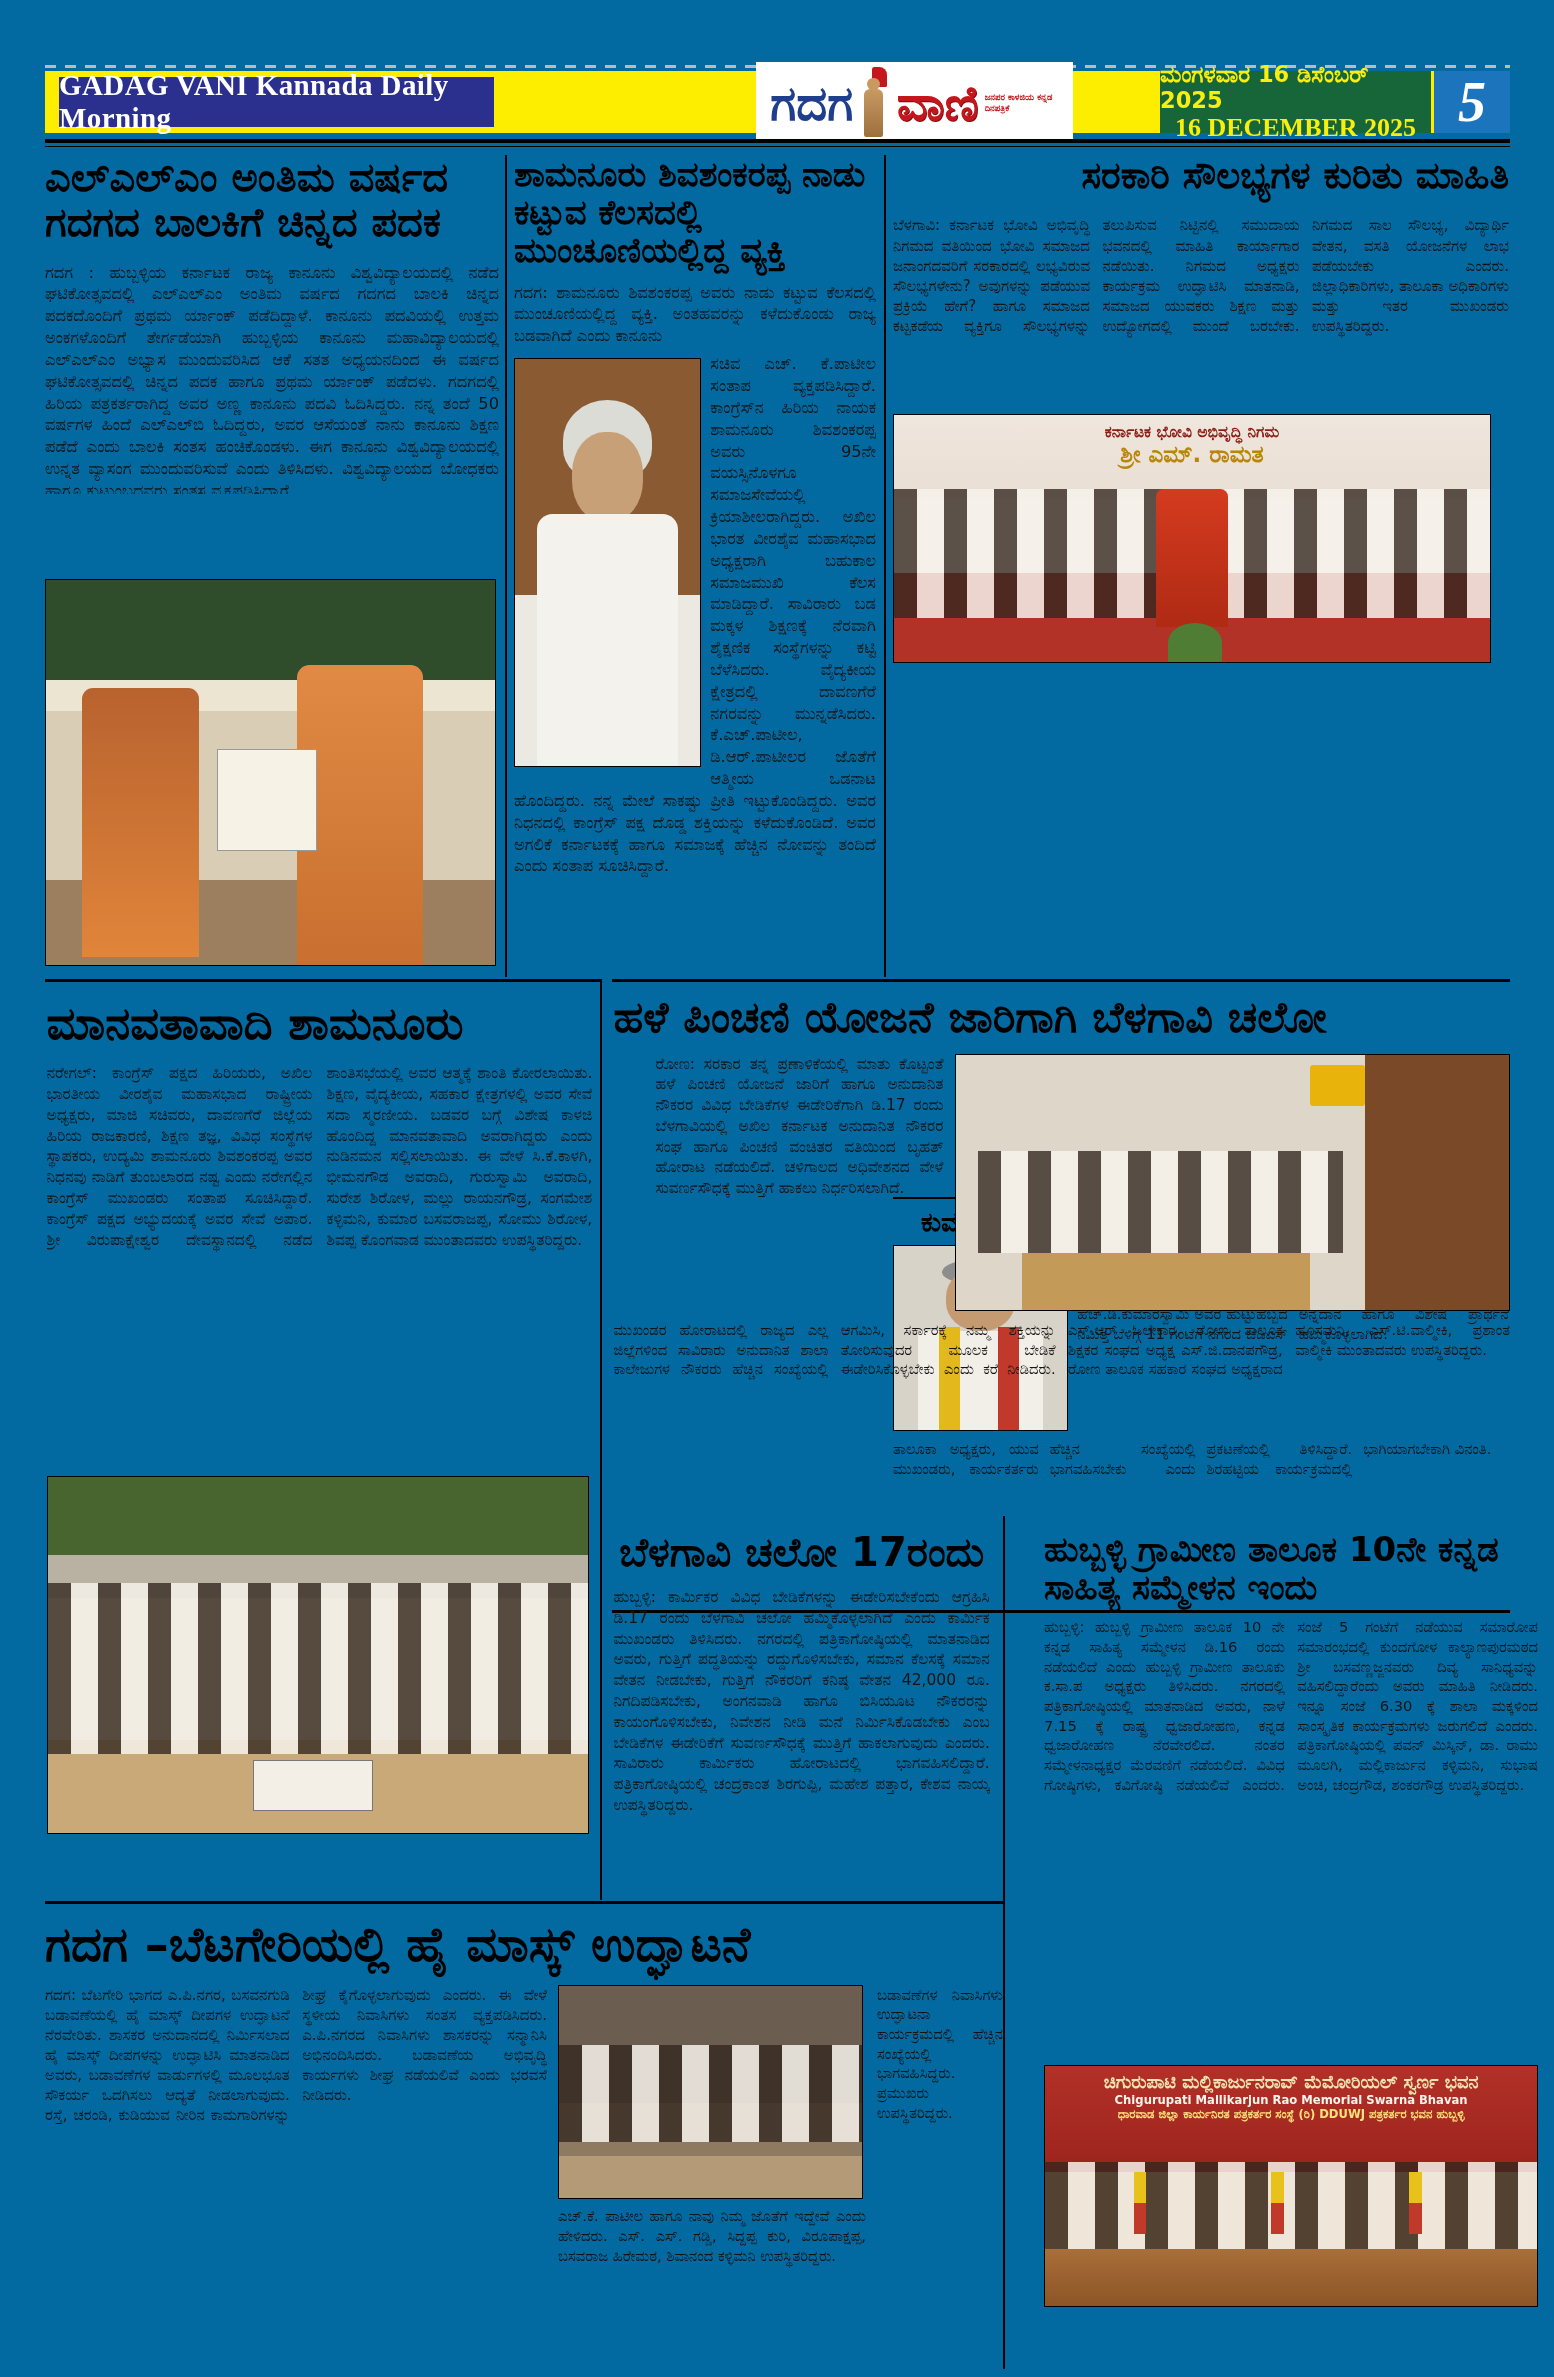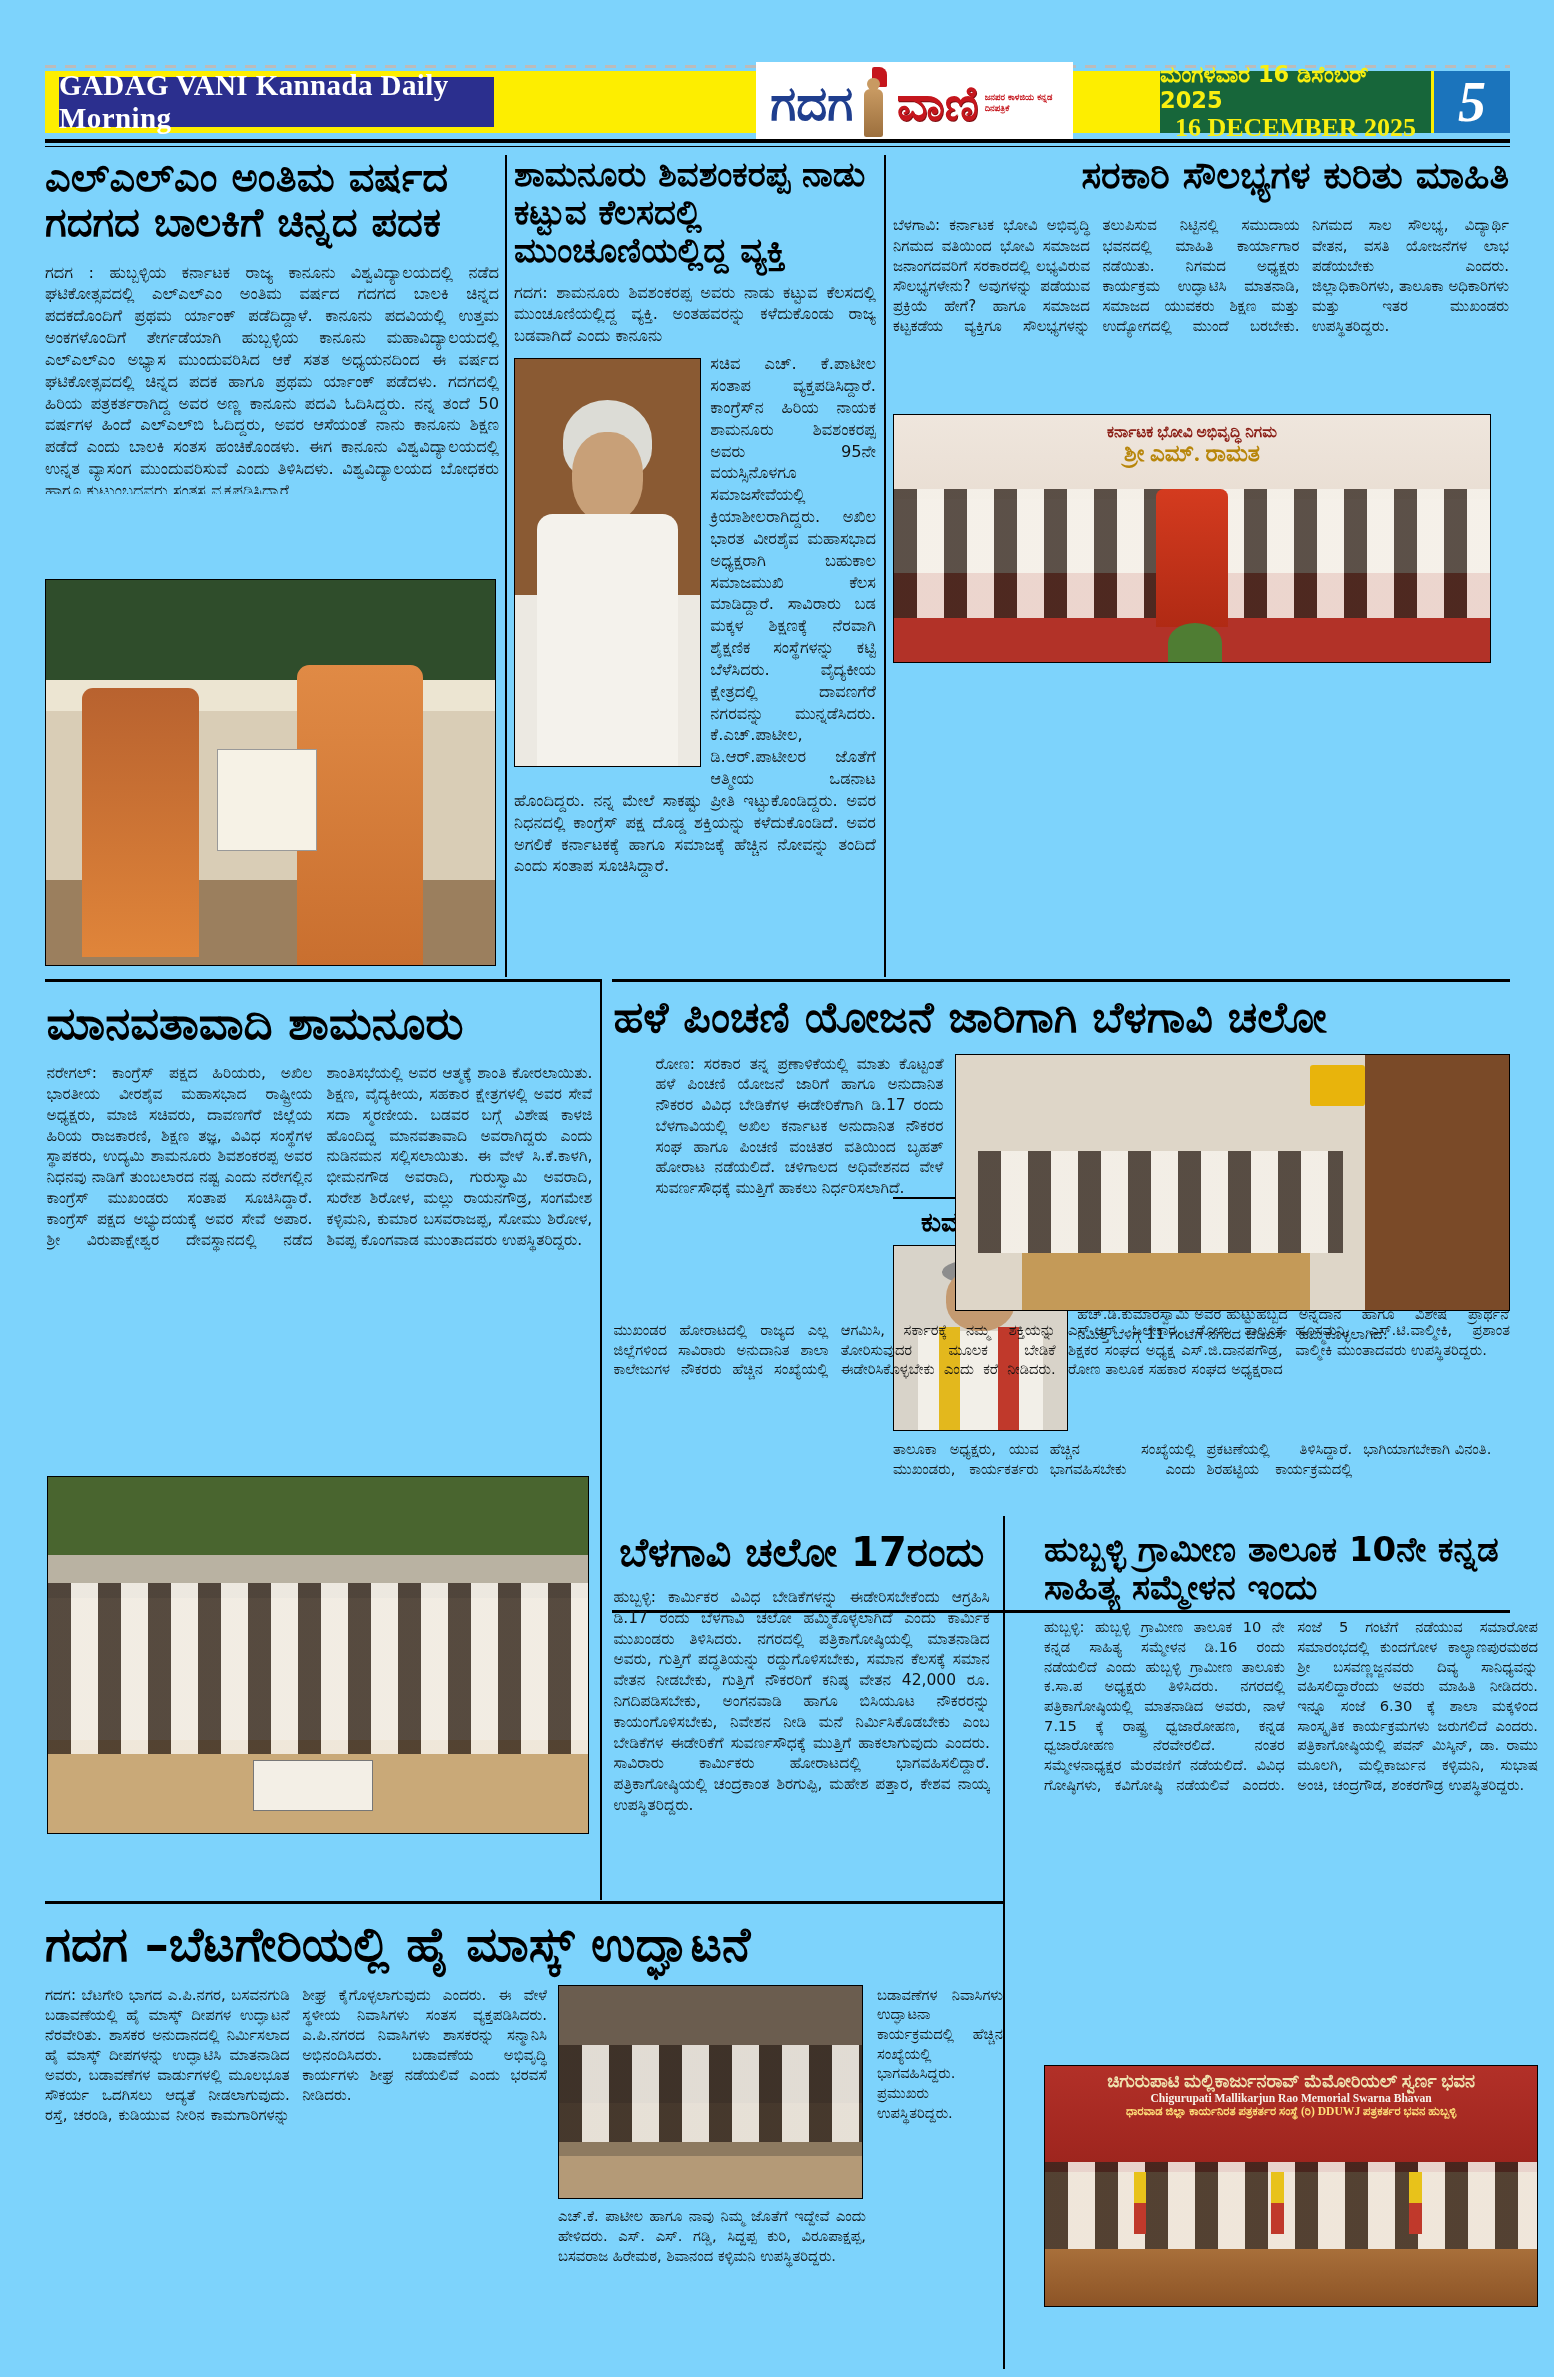--- a/index.html
+++ b/index.html
@@ -1,16 +1,16 @@
 <!DOCTYPE html>
 <html style="font-size:12.4px"><head>
 <meta charset="utf-8">
 <style>
   html,body{margin:0;padding:0;background:#888;}
-  .page{position:relative;width:1555px;height:2377px;background:#7dd3fc;margin:0 auto;
+  .page{position:relative;width:1555px;height:2377px;background:#0369a1;margin:0 auto;
         font-family:"DejaVu Sans",sans-serif;color:#111;overflow:hidden;}
   
   .mast-strip{position:absolute;left:45px;top:71px;width:1465px;height:62px;background:#fdee00;}
   .mast-dots{position:absolute;left:45px;top:65px;width:1465px;height:3.1px;
              background:repeating-linear-gradient(90deg,#bbb 0 11px,transparent 11px 20px);}
   .mast-navy{position:absolute;left:59px;top:77px;width:435px;height:50px;background:#2b2f8e;
              color:#fff;font-family:"Liberation Serif",serif;font-weight:bold;font-size:29px;
              display:flex;align-items:center;justify-content:center;letter-spacing:0.4px;}
   .mast-logo{position:absolute;left:756px;top:62px;width:317px;height:81px;background:#fff;
              display:flex;align-items:center;justify-content:center;gap:6.2px;}
@@ -32,21 +32,21 @@
   .mast-page{position:absolute;left:1434px;top:71px;width:76px;height:62px;background:#1b74bc;
              color:#fff;font-family:"Liberation Serif",serif;font-weight:bold;font-size:56px;
              display:flex;align-items:center;justify-content:center;font-style:italic;}
   .mast-rule{position:absolute;left:45px;top:139px;width:1465px;height:3.1px;
              border-top:4.6px solid #000;border-bottom:1.5px solid #000;}
   
   .headline{font-weight:bold;color:#000;line-height:1.12;letter-spacing:0;}
   .kbody{font-size:16.3px;line-height:1.34;text-align:justify;color:#141414;word-break:break-word;}
   .vrule{position:absolute;width:1.5px;background:#000;}
   .hrule{position:absolute;height:0;border-top:3.1px solid #000;}
-  .photo{position:relative;border:1.5px solid #000;overflow:hidden;box-sizing:border-box;font-family:Liberation Serif, serif;}
+  .photo{position:relative;border:1.5px solid #000;overflow:hidden;box-sizing:border-box;}
   .people{position:absolute;left:0;right:0;
           background:repeating-linear-gradient(90deg,rgba(50,38,30,.78) 0 23px,rgba(246,242,235,.85) 23px 50px);}
   .banner-line{position:relative;text-align:center;font-weight:bold;}
   
   #col1{position:absolute;left:45px;top:155px;width:454px;height:821px;}
   #col1 .headline{font-size:40px;}
   #col1 .kbody{margin-top:17px;height:232px;overflow:hidden;}
   #photo-a1{position:absolute;left:0;top:424px;width:451px;height:387px;
             background:linear-gradient(180deg,#2f4d2b 0 26%,#ece5d2 26% 34%,#d9cdb6 34% 78%,#9b7f5e 78% 100%);}
   #photo-a1 .f1{position:absolute;left:8%;top:28%;width:26%;height:70%;border-radius:11px 11px 0 0;

